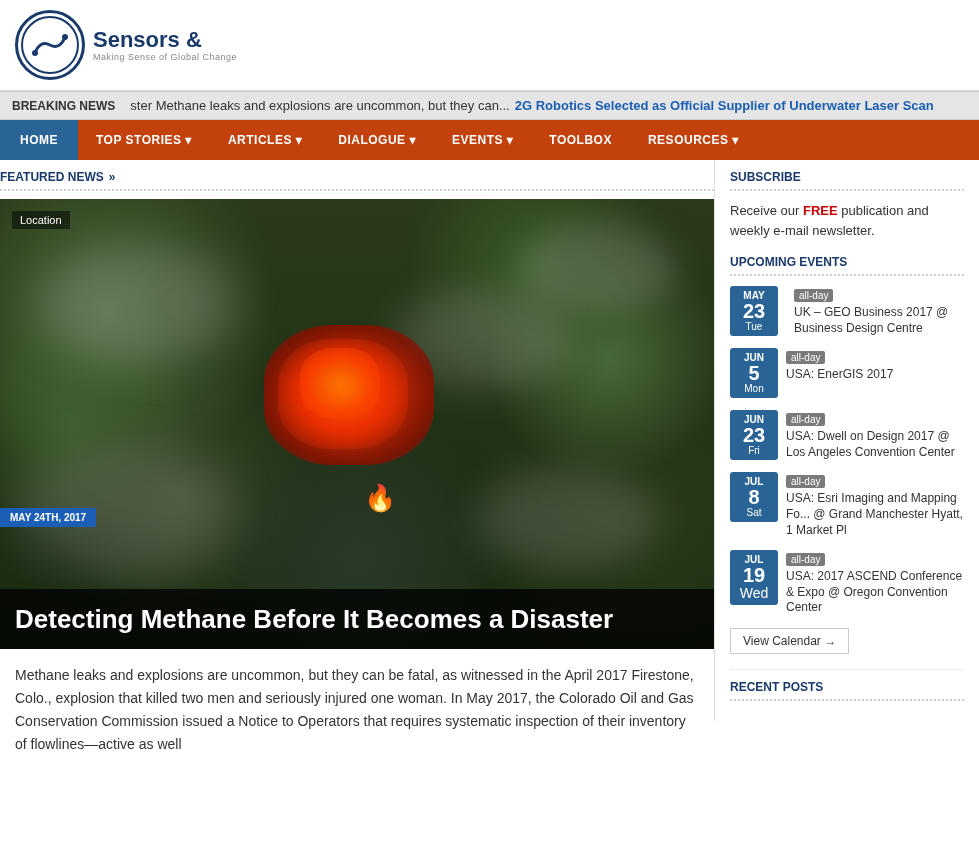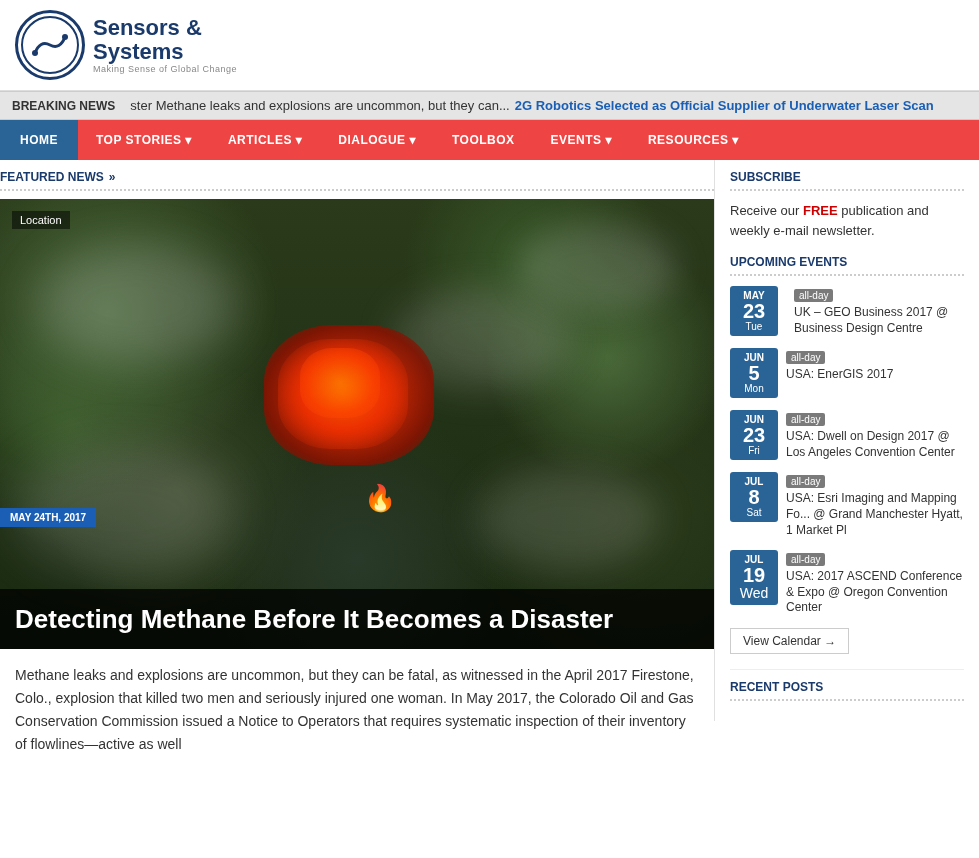--- a/index.html
+++ b/index.html
@@ -14,39 +14,38 @@
     <div style="width:70px; height:70px; border-radius:50%; border:3px solid #1a3a6b; display:flex; align-items:center; justify-content:center; background:#fff; overflow:hidden;">
       <svg width="60" height="60" viewBox="0 0 60 60">
         <circle cx="30" cy="30" r="28" fill="none" stroke="#1a3a6b" stroke-width="2"></circle>
         <path d="M15 38 Q20 25, 30 30 Q40 35, 45 22" stroke="#1a3a6b" stroke-width="3" fill="none" stroke-linecap="round"></path>
         <circle cx="15" cy="38" r="3" fill="#1a3a6b"></circle>
         <circle cx="45" cy="22" r="3" fill="#1a3a6b"></circle>
       </svg>
     </div>
     <div style="margin-left:8px;">
       <div style="font-size:22px; font-weight:bold; color:#1a3a6b; line-height:1.1;">Sensors &amp;</div>
-      <div style="font-size:22px; font-weight:bold; color:#1a3a6b; line-height:1.1;">Systems</div>
       <div style="font-size:9px; color:#888; letter-spacing:0.5px;">Making Sense of Global Change</div>
     </div>
   </div>
 </div>
 
 <div style="background:#e5e5e5; border-top:1px solid #ccc; border-bottom:1px solid #ccc; padding:6px 12px; display:flex; align-items:center; overflow:hidden; white-space:nowrap;">
   <span style="font-weight:bold; font-size:12px; color:#333; margin-right:15px; flex-shrink:0;">BREAKING NEWS</span>
   <span style="font-size:13px; color:#333; margin-right:5px;">ster  Methane leaks and explosions are uncommon, but they can...</span>
   <span style="font-size:13px; color:#1a5fb5; font-weight:bold;">2G Robotics Selected as Official Supplier of Underwater Laser Scan</span>
 </div>
 
-<nav style="background:#ef4444; display:flex; align-items:stretch;">
+<nav style="background:#c2410c; display:flex; align-items:stretch;">
   <div style="color:#fff; padding:13px 20px; font-size:12px; font-weight:bold; text-transform:uppercase; cursor:pointer; background:#2a6496; letter-spacing:0.5px;">HOME</div>
   <div style="color:#fff; padding:13px 18px; font-size:12px; font-weight:bold; text-transform:uppercase; cursor:pointer; letter-spacing:0.5px;">TOP STORIES ▾</div>
   <div style="color:#fff; padding:13px 18px; font-size:12px; font-weight:bold; text-transform:uppercase; cursor:pointer; letter-spacing:0.5px;">ARTICLES ▾</div>
   <div style="color:#fff; padding:13px 18px; font-size:12px; font-weight:bold; text-transform:uppercase; cursor:pointer; letter-spacing:0.5px;">DIALOGUE ▾</div>
+  <div style="color:#fff; padding:13px 18px; font-size:12px; font-weight:bold; text-transform:uppercase; cursor:pointer; letter-spacing:0.5px;">EVENTS ▾</div>
   <div style="color:#fff; padding:13px 18px; font-size:12px; font-weight:bold; text-transform:uppercase; cursor:pointer; letter-spacing:0.5px;">TOOLBOX</div>
-  <div style="color:#fff; padding:13px 18px; font-size:12px; font-weight:bold; text-transform:uppercase; cursor:pointer; letter-spacing:0.5px;">EVENTS ▾</div>
   <div style="color:#fff; padding:13px 18px; font-size:12px; font-weight:bold; text-transform:uppercase; cursor:pointer; letter-spacing:0.5px;">RESOURCES ▾</div>
 </nav>
 
 <div style="display:flex; align-items:flex-start;">
 
   <div style="flex:1; min-width:0; padding:0 0 20px 0;">
 
     <div style="font-size:12px; font-weight:bold; color:#1a3a6b; text-transform:uppercase; border-bottom:2px dotted #ccc; padding:10px 10px 5px 0; margin:0 0 8px 0; display:flex; align-items:center; gap:5px;">
       <span>FEATURED NEWS</span>
       <span style="color:#1a3a6b;">»</span>

